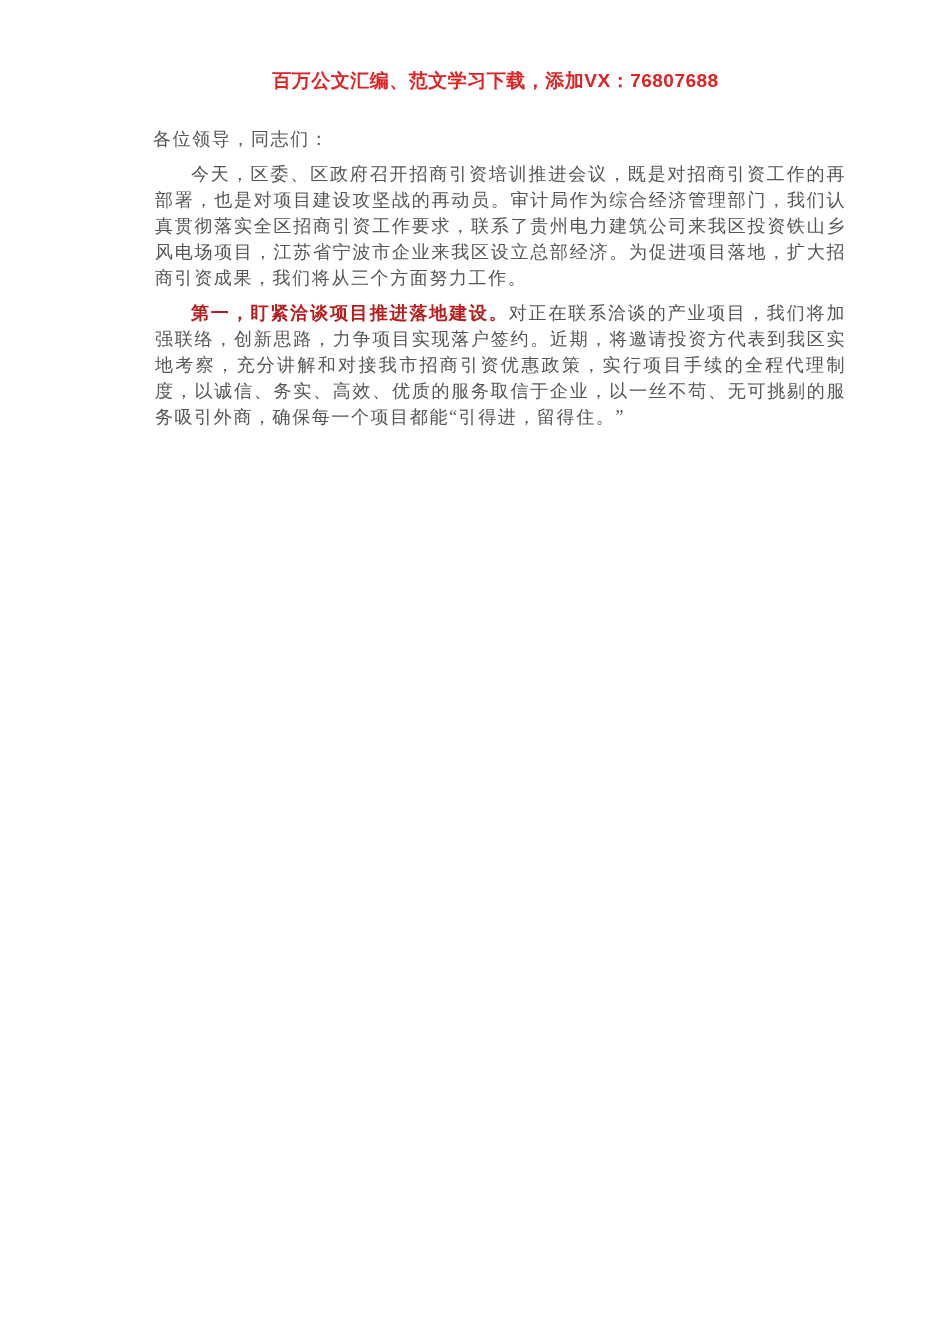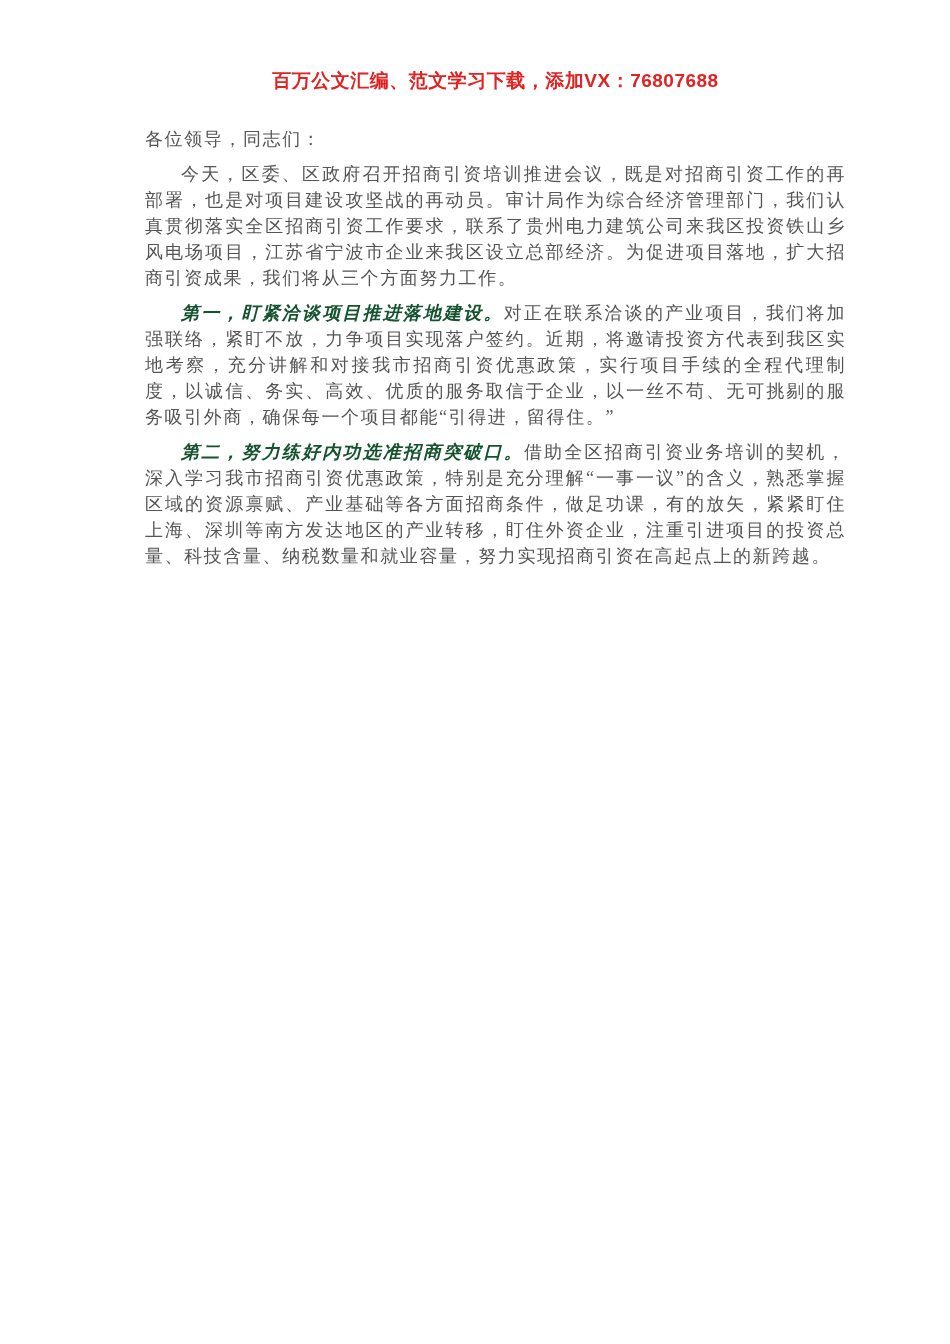--- a/index.html
+++ b/index.html
@@ -27,53 +27,49 @@
     line-height: 22px;
     color: #e02222;
     letter-spacing: 0.5px;
     margin: 0 0 34px 0;
   }
   .salutation {
     font-size: 18px;
     line-height: 26px;
     letter-spacing: 1.6px;
     color: #555555;
-    margin: 0 0 9px 0;
+    margin: 0 0 9px 8px;
   }
   .para {
     font-size: 18px;
     line-height: 26px;
     letter-spacing: 1.6px;
     color: #555555;
     text-align: justify;
     text-indent: 2em;
-    margin: 0 0 9px 0;
+    margin: 0 0 9px 10px;
   }
   .para .lead {
     font-weight: bold;
-    color: #14532d;
-    font-style: italic;
+    color: #b91c1c;
   }
 </style>
 </head>
 <body>
 
 <div class="page">
 
   <div class="promo-header" style="color: rgb(224, 34, 34);">百万公文汇编、范文学习下载，添加VX：76807688</div>
 
   <div class="salutation">各位领导，同志们：</div>
 
   <p class="para">
     <span class="lead"></span><span>今天，区委、区政府召开招商引资培训推进会议，既是对招商引资工作的再部署，也是对项目建设攻坚战的再动员。审计局作为综合经济管理部门，我们认真贯彻落实全区招商引资工作要求，联系了贵州电力建筑公司来我区投资铁山乡风电场项目，江苏省宁波市企业来我区设立总部经济。为促进项目落地，扩大招商引资成果，我们将从三个方面努力工作。</span>
   </p>
 
   <p class="para">
-    <span class="lead">第一，盯紧洽谈项目推进落地建设。</span><span>对正在联系洽谈的产业项目，我们将加强联络，紧盯不放，力争项目实现落户签约。近期，将邀请投资方代表到我区实地考察，充分讲解和对接我市招商引资优惠政策，实行项目手续的全程代理制度，以诚信、务实、高效、优质的服务取信于企业，以一丝不苟、无可挑剔的服务吸引外商，确保每一个项目都能“引得进，留得住。”</span>
+    <span class="lead">第一，盯紧洽谈项目推进落地建设。</span><span>对正在联系洽谈的产业项目，我们将加强联络，创新思路，力争项目实现落户签约。近期，将邀请投资方代表到我区实地考察，充分讲解和对接我市招商引资优惠政策，实行项目手续的全程代理制度，以诚信、务实、高效、优质的服务取信于企业，以一丝不苟、无可挑剔的服务吸引外商，确保每一个项目都能“引得进，留得住。”</span>
   </p>
 
-  <p class="para">
-    <span class="lead">第二，努力练好内功选准招商突破口。</span><span>借助全区招商引资业务培训的契机，深入学习我市招商引资优惠政策，特别是充分理解“一事一议”的含义，熟悉掌握区域的资源禀赋、产业基础等各方面招商条件，做足功课，有的放矢，紧紧盯住上海、深圳等南方发达地区的产业转移，盯住外资企业，注重引进项目的投资总量、科技含量、纳税数量和就业容量，努力实现招商引资在高起点上的新跨越。</span>
-  </p>
 
 
 
 </div>
 
 </body></html>

